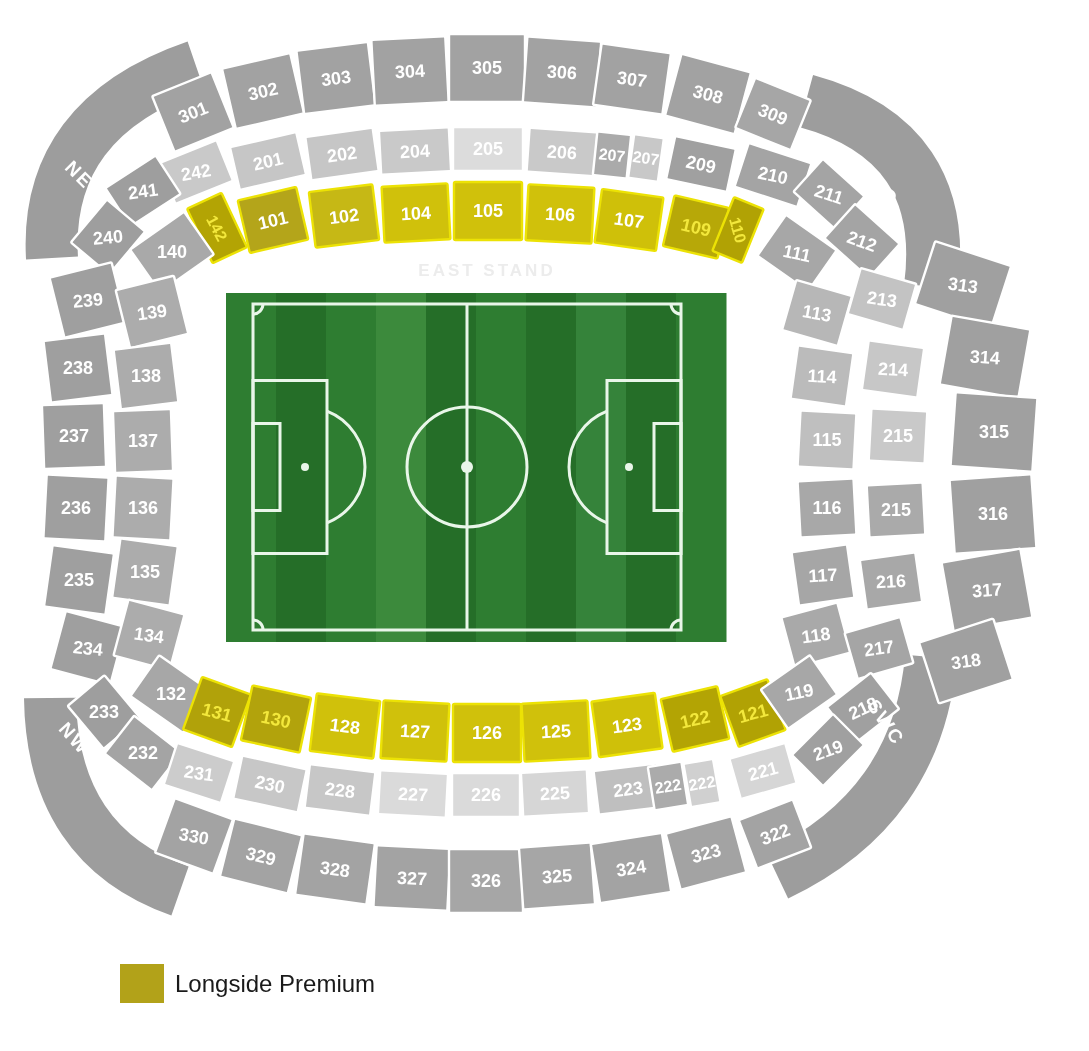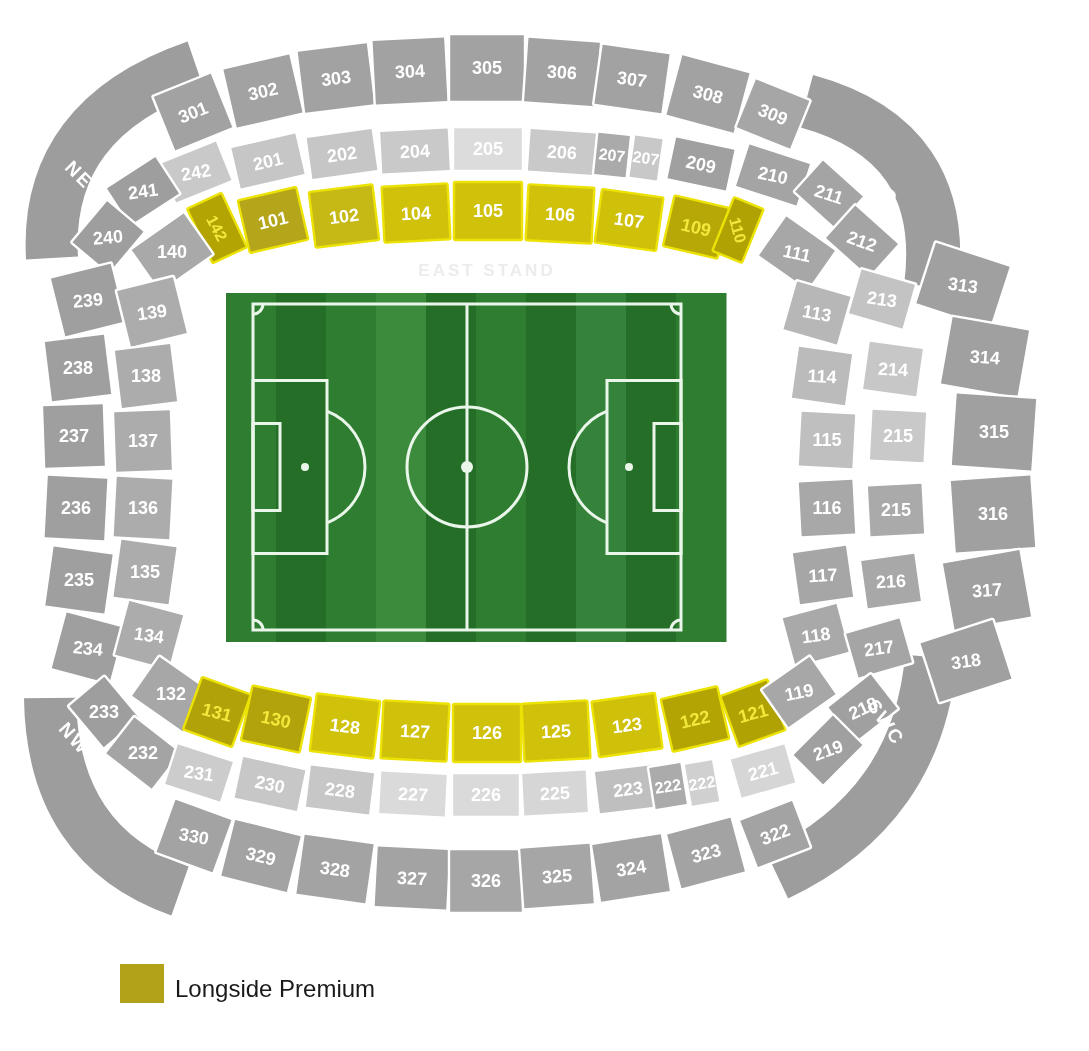--- a/index.html
+++ b/index.html
@@ -12,21 +12,21 @@
   }
   #stadium{position:absolute;left:0;top:0;}
   .section-label{
     font-family:"Liberation Sans",sans-serif;
     font-weight:bold;
     text-anchor:middle;
   }
   .legend{
     position:absolute;
     left:120px;top:964px;
-    display:flex;align-items:flex-end;gap:11px;
+    display:flex;align-items:center;gap:11px;
   }
   .legend-swatch{width:44px;height:39px;}
   .legend-label{
     font-size:24px;color:#1a1a1a;
     font-family:"Liberation Sans",sans-serif;
   }
 </style>
 </head>
 <body>
 

